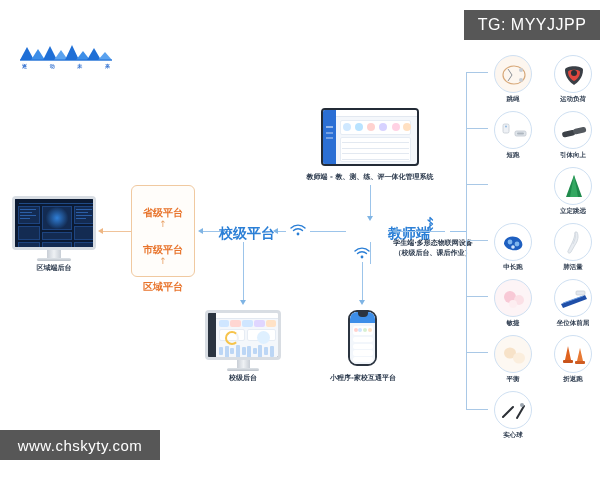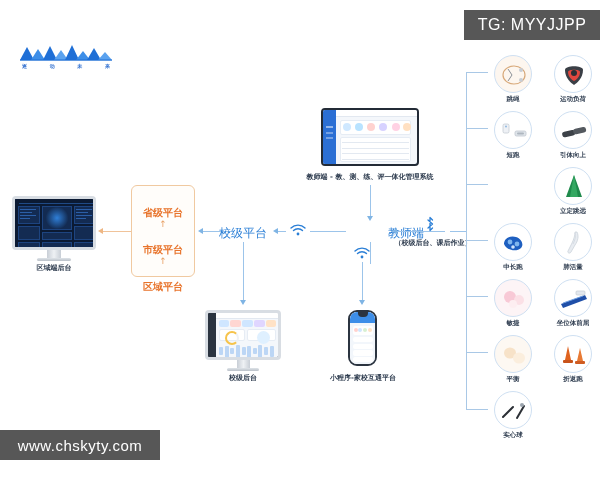--- a/index.html
+++ b/index.html
@@ -98,21 +98,21 @@
     padding: 6px 0;
   }
   .plat-label {
     font-size: 10px; font-weight: 700; color: #e8742c; white-space: nowrap; margin-top: 14px;
   }
   .plat-arrow { color:#e8a064; font-size: 9px; line-height: 1; }
 
   
   .node-label {
     position: absolute;
-    font-size: 12px; font-weight: 400; color: #2b7fd6;
+    font-size: 14px; font-weight: 700; color: #2b7fd6;
     white-space: nowrap;
   }
 
   
   .hline { position: absolute; height: 1px; }
   .vline { position: absolute; width: 1px; }
   .blue  { background: #9cc4ea; }
   .orange{ background: #f0c39a; }
 
   .arrow { position: absolute; width: 0; height: 0; }
@@ -246,20 +246,21 @@
   <div class="node-label" style="left:348px; top:225px;padding-left:40px;">教师端</div>
 
   <div class="hline blue" style="left:397px; top:231px; width:48px;"></div>
   <div class="arrow arrow-left-blue" style="left:392px; top:228px;"></div>
 
   <svg class="bt" style="left:424px; top:216px;" viewBox="0 0 12 16">
     <path d="M4 4 L8.5 8 L4 12 M6 1.5 L6 14.5 M8.5 8 L4 4 M8.5 8 L4 12 M6 1.5 L8.5 4 M6 14.5 L8.5 12" stroke="#2b7fd6" stroke-width="1.3" fill="none" stroke-linejoin="round" stroke-linecap="round"></path>
   </svg>
 
   <div class="cap" style="left:374px; top:238px; width:118px; color:#2d3b4e;">
+    <div>学生端·多形态物联网设备</div>
     <div>（校级后台、课后作业）</div>
   </div>
 
   <div class="device imac" style="left:321px; top:108px; width:98px;">
     <div class="screen" style="width:98px; height:58px; border:2.5px solid #232b36; border-radius:4px;">
       <div class="dash-light">
         <div class="lt-side"></div>
         <div class="lt-top"></div>
         <div class="lt-card" style="left:18%; top:18%; width:76%; height:28%; background:#ffffff; border:0.5px solid #e6ecf4;"></div>
         <div style="position:absolute; left:21%; top:24%; width:8px; height:8px; border-radius:50%; background:#cfe8ff;"></div>

